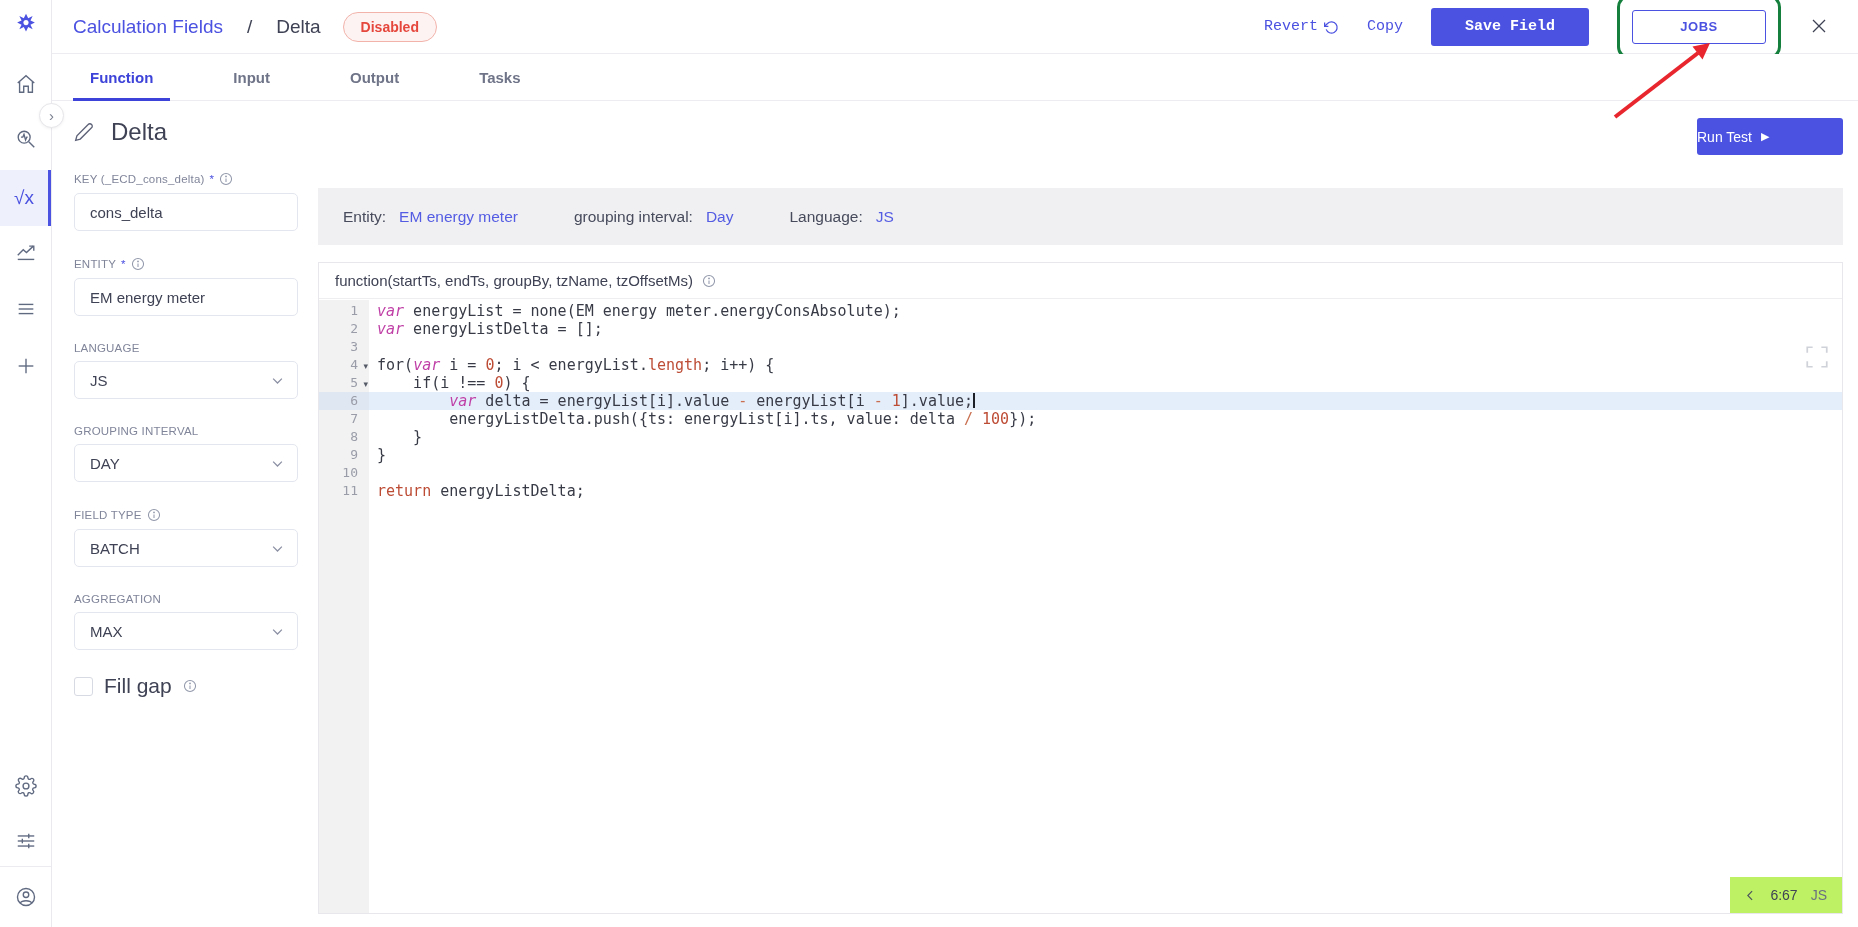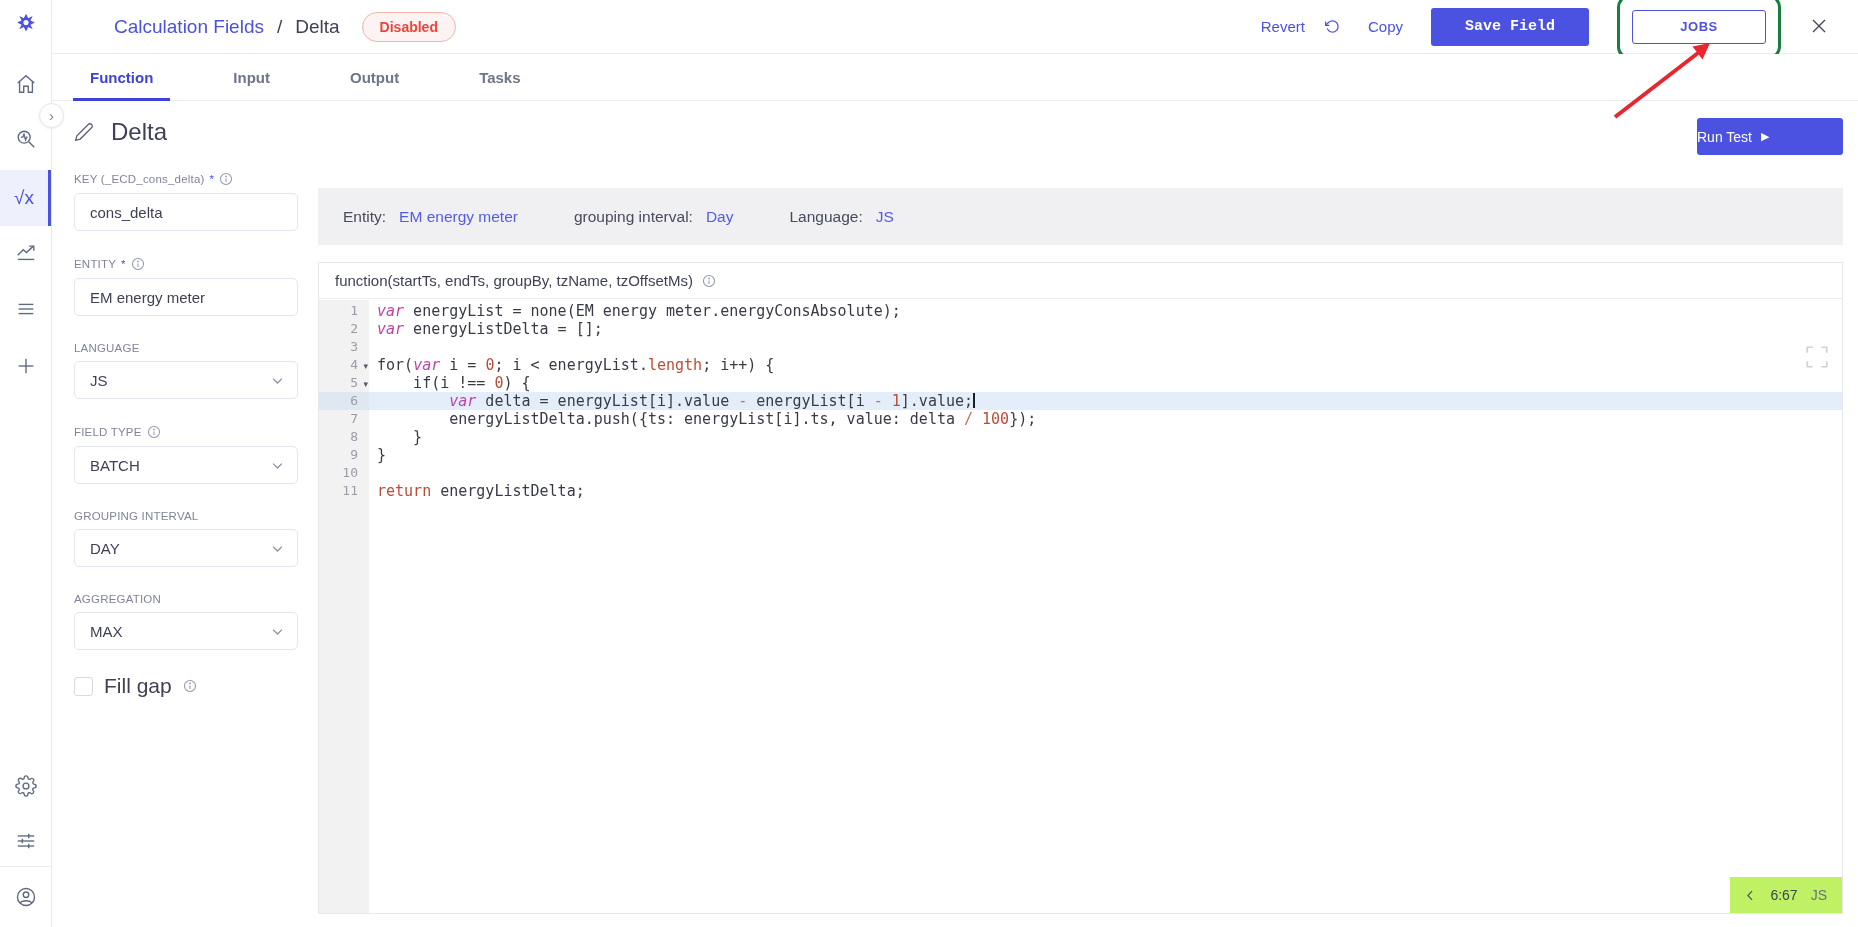--- a/index.html
+++ b/index.html
@@ -11,27 +11,27 @@
   
   .sidebar { position:absolute; left:0; top:0; bottom:0; width:52px; background:#fff; border-right:1px solid #e9e9ee; z-index:4; }
   .logo { position:absolute; left:12px; top:12px; width:28px; height:28px; color:#4b51e0; }
   .side-btn { position:absolute; left:0; width:51px; height:40px; display:flex; align-items:center; justify-content:center; background:transparent; border:none; color:#5f6980; cursor:pointer; }
   .side-btn svg { width:22px; height:22px; }
   .side-active { position:absolute; left:0; width:51px; background:#eef0fb; border-right:3px solid #4b51e0; display:flex; align-items:center; justify-content:center; color:#4b51e0; font-size:19px; cursor:pointer; border-top:none; border-bottom:none; border-left:none; }
   .side-divider { position:absolute; left:0; width:51px; height:1px; background:#ececf0; }
   .collapse-btn { position:absolute; left:39px; top:103px; width:25px; height:25px; border-radius:50%; background:#fff; border:1px solid #e6e6ea; color:#7a7f90; font-size:15px; line-height:1; display:flex; align-items:center; justify-content:center; z-index:6; cursor:pointer; box-shadow:0 1px 3px rgba(0,0,0,.06); }
   
   .topbar { position:absolute; left:52px; right:0; top:0; height:54px; border-bottom:1px solid #ededf1; display:flex; align-items:center; padding:0 29px 0 21px; background:#fff; }
-  .breadcrumb { font-size:19px; display:flex; align-items:center; gap:13px;margin-left:41px; }
+  .breadcrumb { font-size:19px; display:flex; align-items:center; gap:24px; }
   .bc-link { color:#4b51e0; text-decoration:none; cursor:pointer; }
   .bc-sep { color:#3f4254; }
   .bc-current { color:#3f4254; }
   .badge { margin-left:22px; padding:6px 17px; border:1px solid #f2b3ab; background:#fdf3f2; color:#e5473d; font-weight:bold; font-size:14px; border-radius:16px; }
   .top-right { margin-left:auto; display:flex; align-items:center; gap:28px; }
-  .txt-btn { background:none; border:none; color:#4b51e0; font-size:15px; cursor:pointer; display:flex; align-items:center; gap:20px; font-family:Liberation Sans, sans-serif; }
+  .txt-btn { background:none; border:none; color:#4b51e0; font-size:15px; cursor:pointer; display:flex; align-items:flex-end; gap:6px; font-family:Liberation Mono, monospace; }
   .txt-btn svg { width:15px; height:15px; }
   .save-btn { width:158px; height:38px; background:#4b51e0; color:#fff; border:none; border-radius:3px; font-size:15px; font-weight:bold; cursor:pointer; font-family:Liberation Mono, monospace; }
   .jobs-annot { border:3px solid #15803d; padding:12px; border-radius:12px; }
   .jobs-btn { width:134px; height:34px; background:#fff; color:#4b51e0; border:1px solid #4b51e0; border-radius:3px; font-size:13px; font-weight:bold; letter-spacing:.5px; cursor:pointer; font-family:inherit; }
   .close-btn { background:none; border:none; cursor:pointer; color:#3f4254; width:20px; height:20px; padding:0; }
   .close-btn svg { width:18px; height:18px; }
   .annot-arrow { position:absolute; left:1595px; top:33px; width:135px; height:100px; z-index:30; pointer-events:none; overflow:visible; }
   
   .tabs { position:absolute; left:52px; right:0; top:54px; height:47px; border-bottom:1px solid #ededf1; display:flex; align-items:stretch; padding-left:38px; background:#fff; }
   .tab { position:relative; display:flex; align-items:center; margin-right:80px; font-size:15px; font-weight:600; color:#6f7488; cursor:pointer; background:none; border:none; font-family:inherit; }
@@ -239,40 +239,40 @@
       <div class="flabel">LANGUAGE</div>
       <div class="ctl select">
         <span>JS</span>
         <svg class="chev" viewBox="0 0 24 24" fill="none" stroke="currentColor" stroke-width="2">
             <polyline points="5 9 12 16 19 9"></polyline>
           </svg>
       </div>
     </div>
 
     <div class="fgroup">
+      <div class="flabel">GROUPING INTERVAL</div>
+      <div class="ctl select">
+        <span>DAY</span>
+        <svg class="chev" viewBox="0 0 24 24" fill="none" stroke="currentColor" stroke-width="2">
+            <polyline points="5 9 12 16 19 9"></polyline>
+          </svg>
+      </div>
+    </div>
+
+    <div class="fgroup">
       <div class="flabel">
         <span>FIELD TYPE</span>
         <svg class="info-ic" viewBox="0 0 24 24" fill="none" stroke="currentColor" stroke-width="1.8">
             <circle cx="12" cy="12" r="9.5"></circle>
             <line x1="12" y1="11" x2="12" y2="17"></line>
             <circle cx="12" cy="7.5" r="0.6" fill="currentColor"></circle>
           </svg>
       </div>
       <div class="ctl select">
         <span>BATCH</span>
-        <svg class="chev" viewBox="0 0 24 24" fill="none" stroke="currentColor" stroke-width="2">
-            <polyline points="5 9 12 16 19 9"></polyline>
-          </svg>
-      </div>
-    </div>
-
-    <div class="fgroup">
-      <div class="flabel">GROUPING INTERVAL</div>
-      <div class="ctl select">
-        <span>DAY</span>
         <svg class="chev" viewBox="0 0 24 24" fill="none" stroke="currentColor" stroke-width="2">
             <polyline points="5 9 12 16 19 9"></polyline>
           </svg>
       </div>
     </div>
 
     <div class="fgroup">
       <div class="flabel">AGGREGATION</div>
       <div class="ctl select">
         <span>MAX</span>

